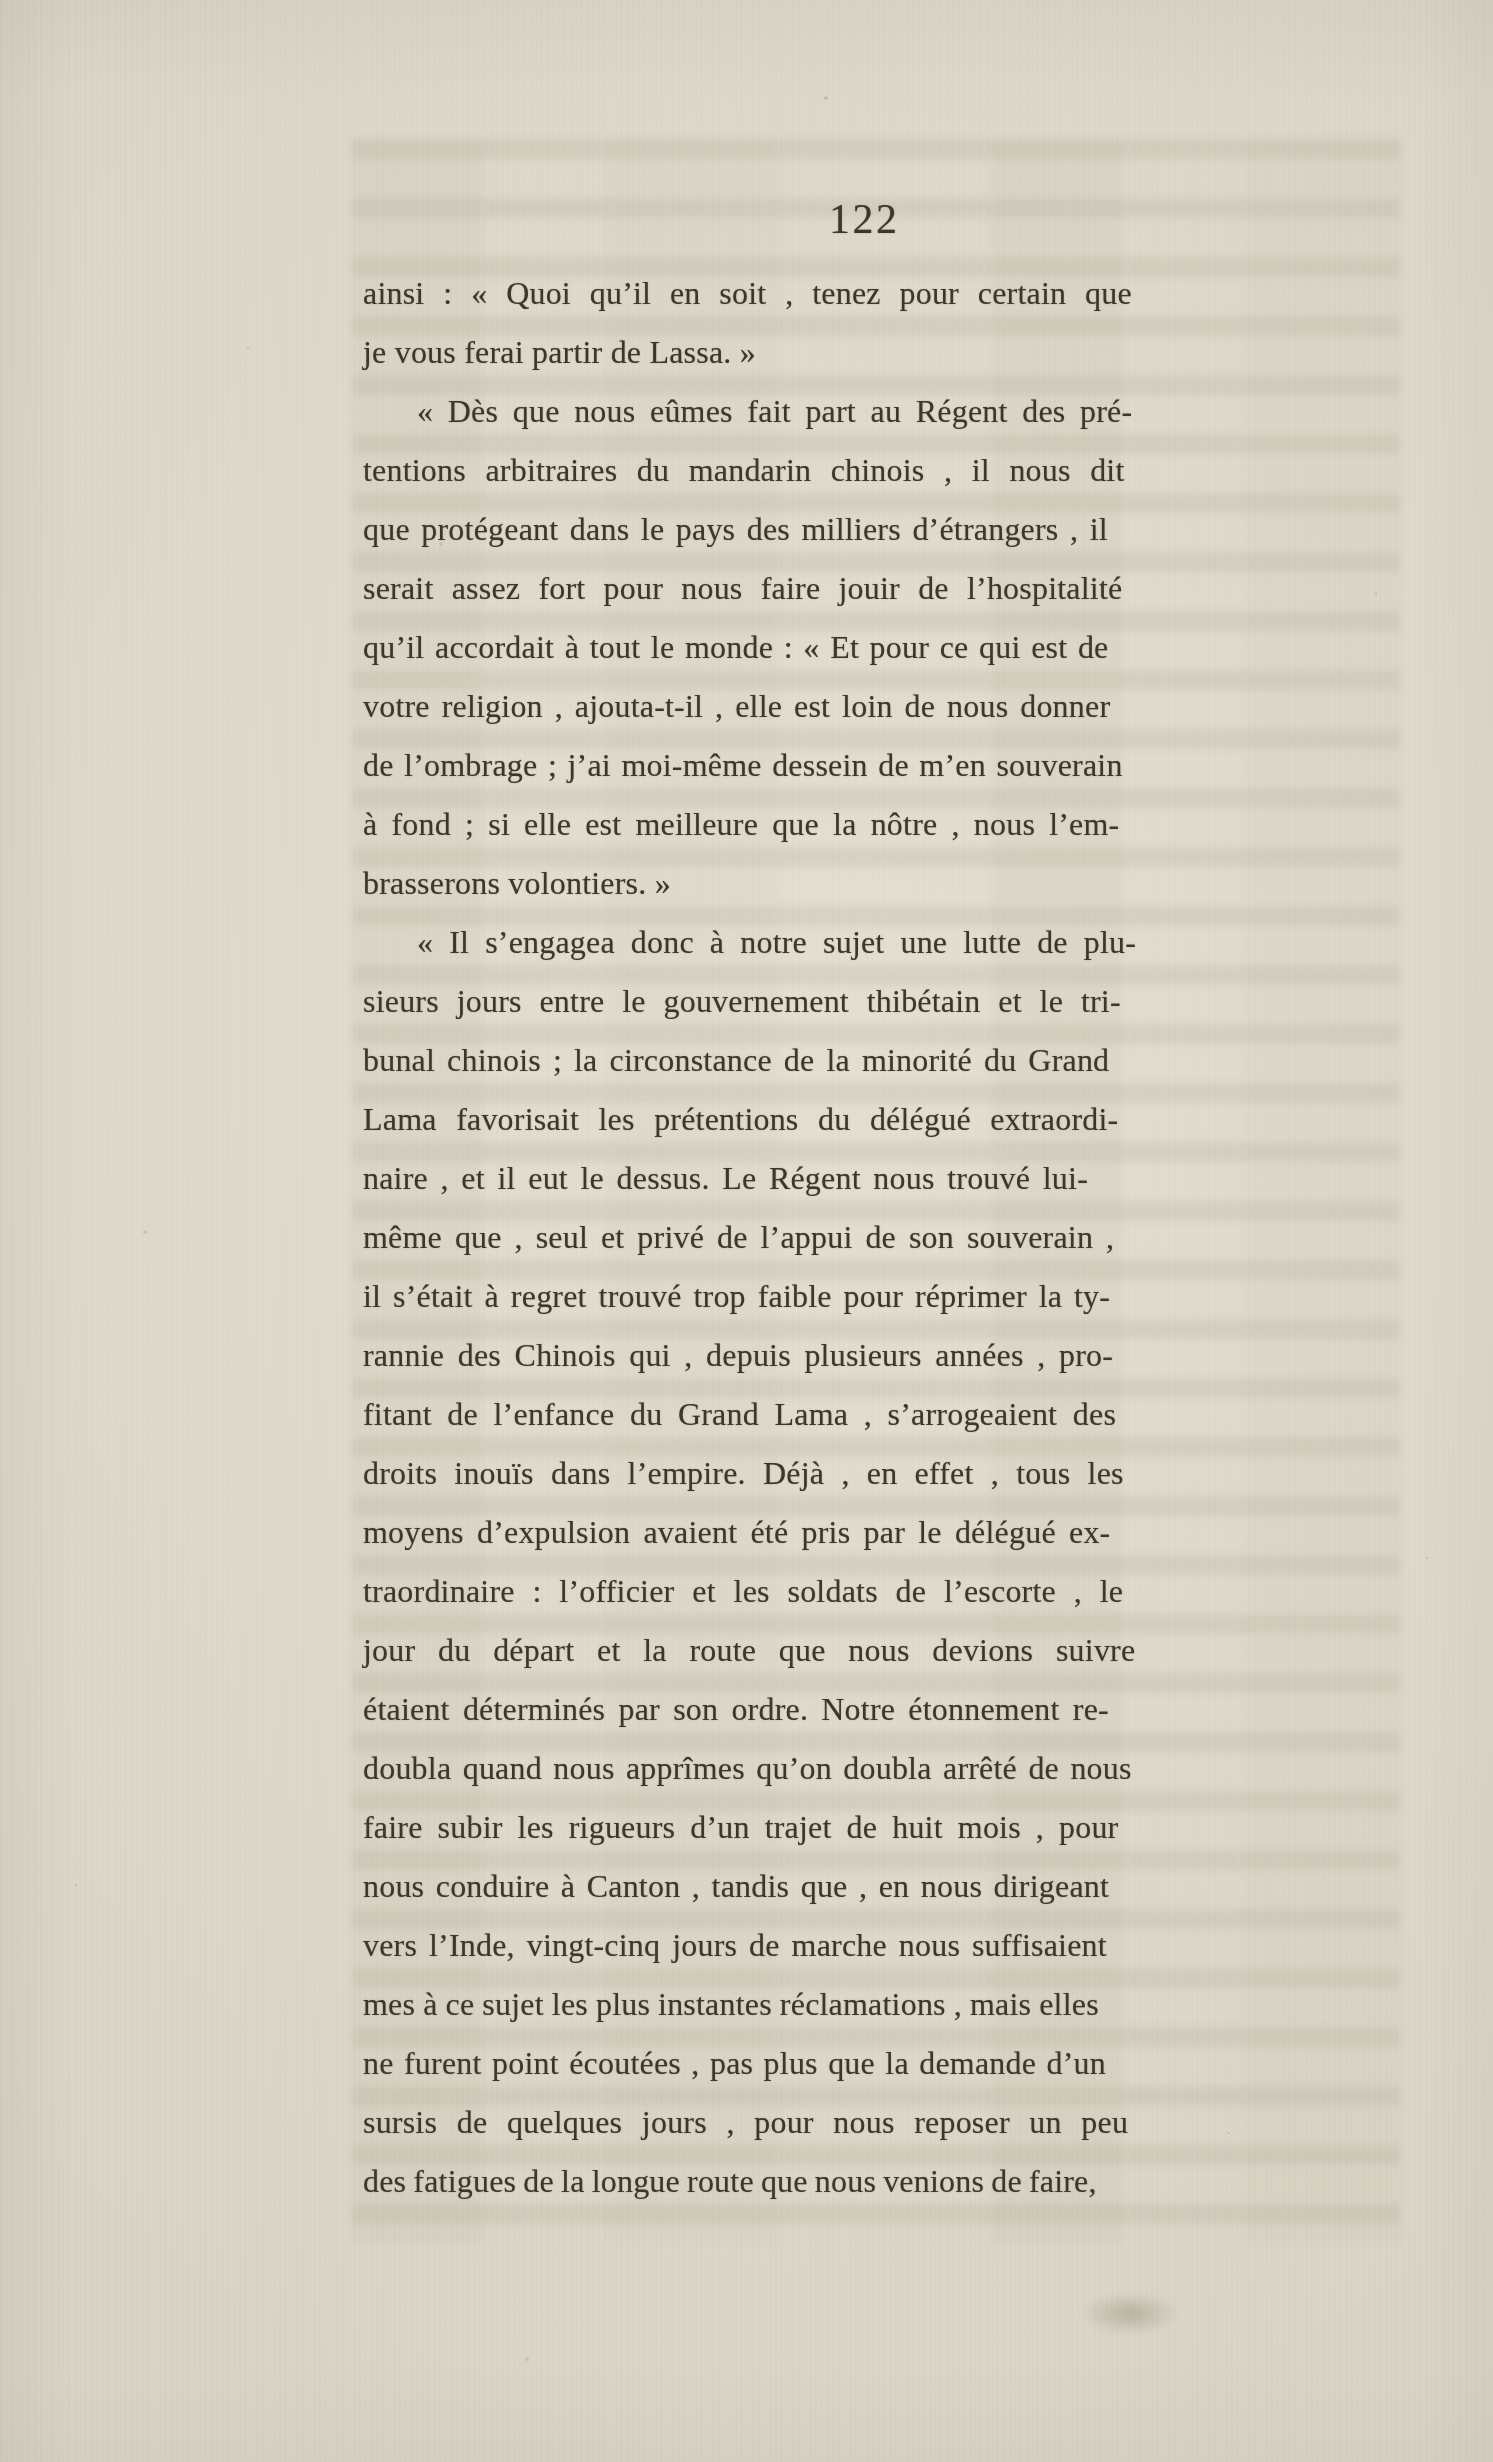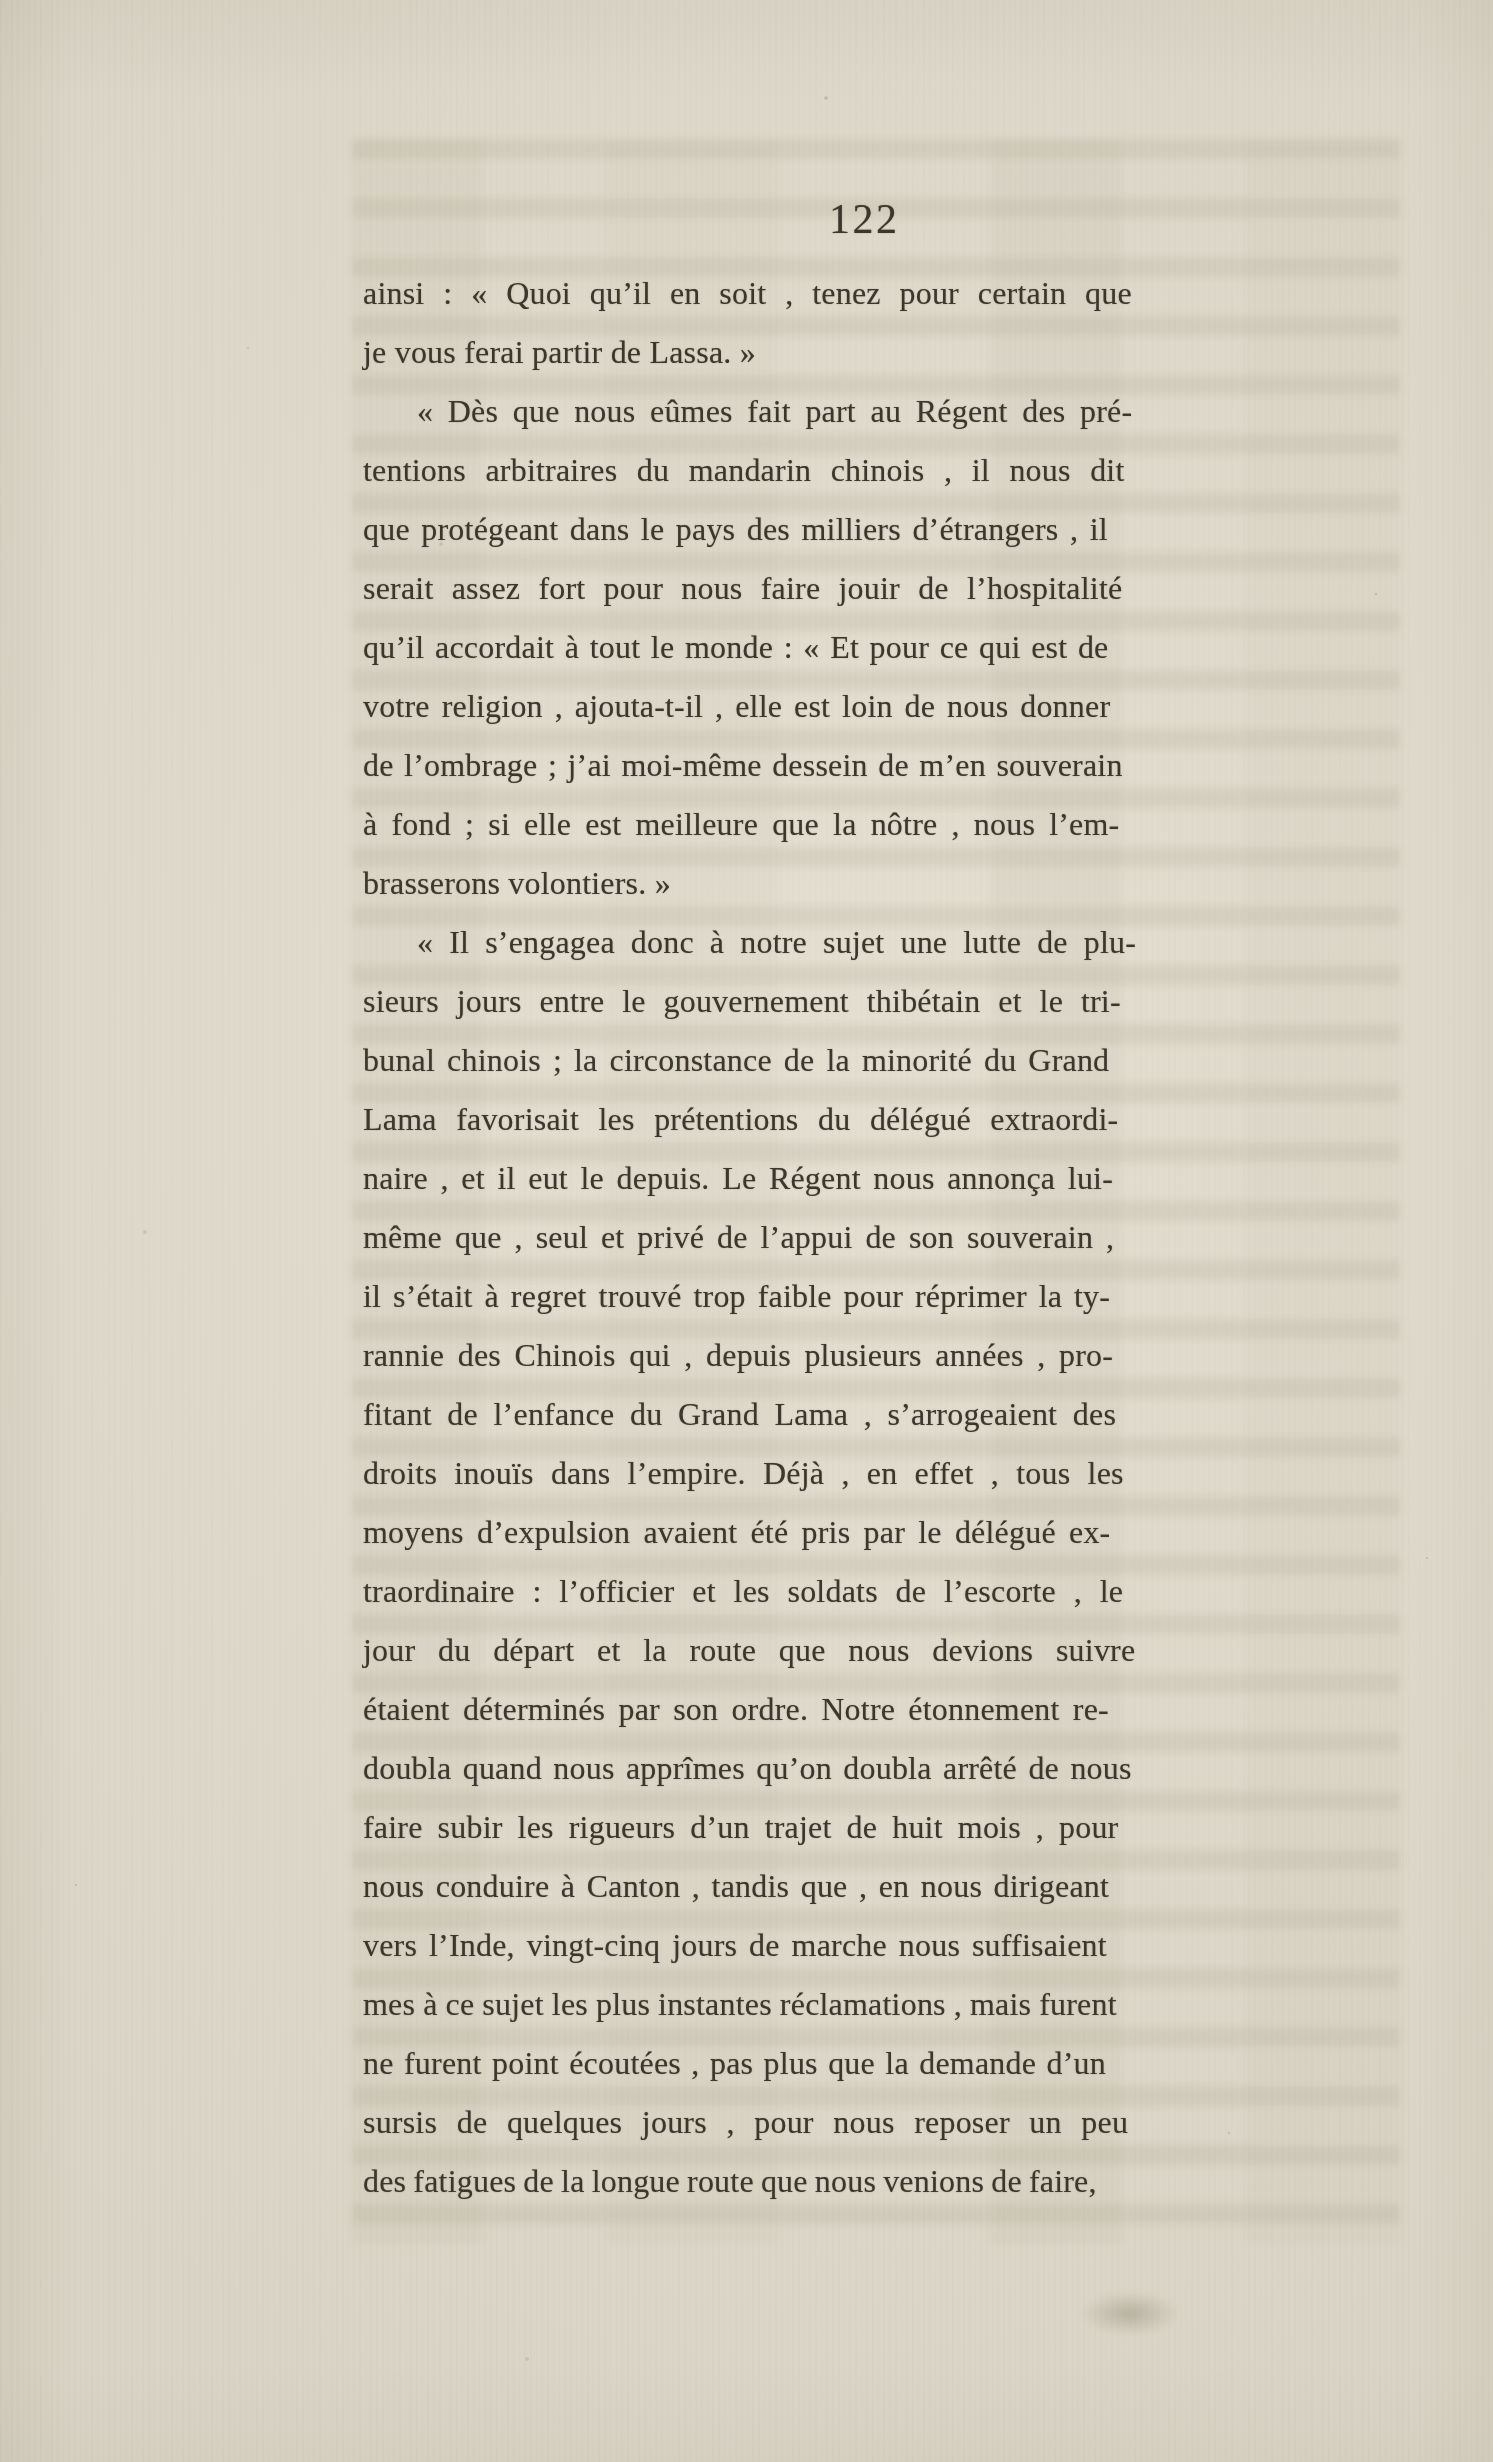--- a/index.html
+++ b/index.html
@@ -85,33 +85,33 @@
       <div class="line"><span style="word-spacing: 10px;">serait assez fort pour nous faire jouir de l’hospitalité</span></div>
       <div class="line"><span style="word-spacing: 2.4px;">qu’il accordait à tout le monde : « Et pour ce qui est de</span></div>
       <div class="line"><span style="word-spacing: 3.7px;">votre religion , ajouta-t-il , elle est loin de nous donner</span></div>
       <div class="line"><span style="word-spacing: 2.3px;">de l’ombrage ; j’ai moi-même dessein de m’en souverain</span></div>
       <div class="line"><span style="word-spacing: 5.9px;">à fond ; si elle est meilleure que la nôtre , nous l’em-</span></div>
       <div class="line left"><span>brasserons volontiers. »</span></div>
       <div class="line indent"><span style="word-spacing: 7.8px;">« Il s’engagea donc à notre sujet une lutte de plu-</span></div>
       <div class="line"><span style="word-spacing: 9.6px;">sieurs jours entre le gouvernement thibétain et le tri-</span></div>
       <div class="line"><span style="word-spacing: 3.8px;">bunal chinois ; la circonstance de la minorité du Grand</span></div>
       <div class="line"><span style="word-spacing: 11.3px;">Lama favorisait les prétentions du délégué extraordi-</span></div>
-      <div class="line"><span style="word-spacing: 4.4px;">naire , et il eut le depuis. Le Régent nous annonça lui-</span></div>
+      <div class="line"><span style="word-spacing: 4.4px;">naire , et il eut le dessus. Le Régent nous trouvé lui-</span></div>
       <div class="line"><span style="word-spacing: 4.7px;">même que , seul et privé de l’appui de son souverain ,</span></div>
       <div class="line"><span style="word-spacing: 3.7px;">il s’était à regret trouvé trop faible pour réprimer la ty-</span></div>
       <div class="line"><span style="word-spacing: 5.4px;">rannie des Chinois qui , depuis plusieurs années , pro-</span></div>
       <div class="line"><span style="word-spacing: 7.4px;">fitant de l’enfance du Grand Lama , s’arrogeaient des</span></div>
       <div class="line"><span style="word-spacing: 9px;">droits inouïs dans l’empire. Déjà , en effet , tous les</span></div>
       <div class="line"><span style="word-spacing: 5px;">moyens d’expulsion avaient été pris par le délégué ex-</span></div>
       <div class="line"><span style="word-spacing: 9.6px;">traordinaire : l’officier et les soldats de l’escorte , le</span></div>
       <div class="line"><span style="word-spacing: 14.5px;">jour du départ et la route que nous devions suivre</span></div>
       <div class="line"><span style="word-spacing: 5px;">étaient déterminés par son ordre. Notre étonnement re-</span></div>
       <div class="line"><span style="word-spacing: 3.2px;">doubla quand nous apprîmes qu’on doubla arrêté de nous</span></div>
       <div class="line"><span style="word-spacing: 6.8px; text-align: center;">faire subir les rigueurs d’un trajet de huit mois , pour</span></div>
       <div class="line"><span style="word-spacing: 3.3px;">nous conduire à Canton , tandis que , en nous dirigeant</span></div>
       <div class="line"><span style="word-spacing: 3.7px;">vers l’Inde, vingt-cinq jours de marche nous suffisaient</span></div>
-      <div class="line"><span style="word-spacing: -0.2px;">mes à ce sujet les plus instantes réclamations , mais furent</span></div>
+      <div class="line"><span style="word-spacing: -0.2px;">mes à ce sujet les plus instantes réclamations , mais elles</span></div>
       <div class="line"><span style="word-spacing: 2.2px;">ne furent point écoutées , pas plus que la demande d’un</span></div>
       <div class="line"><span style="word-spacing: 11.4px;">sursis de quelques jours , pour nous reposer un peu</span></div>
       <div class="line"><span style="word-spacing: -1.1px;">des fatigues de la longue route que nous venions de faire,</span></div>
     </div>
 </div>
 
 
 </body></html>

